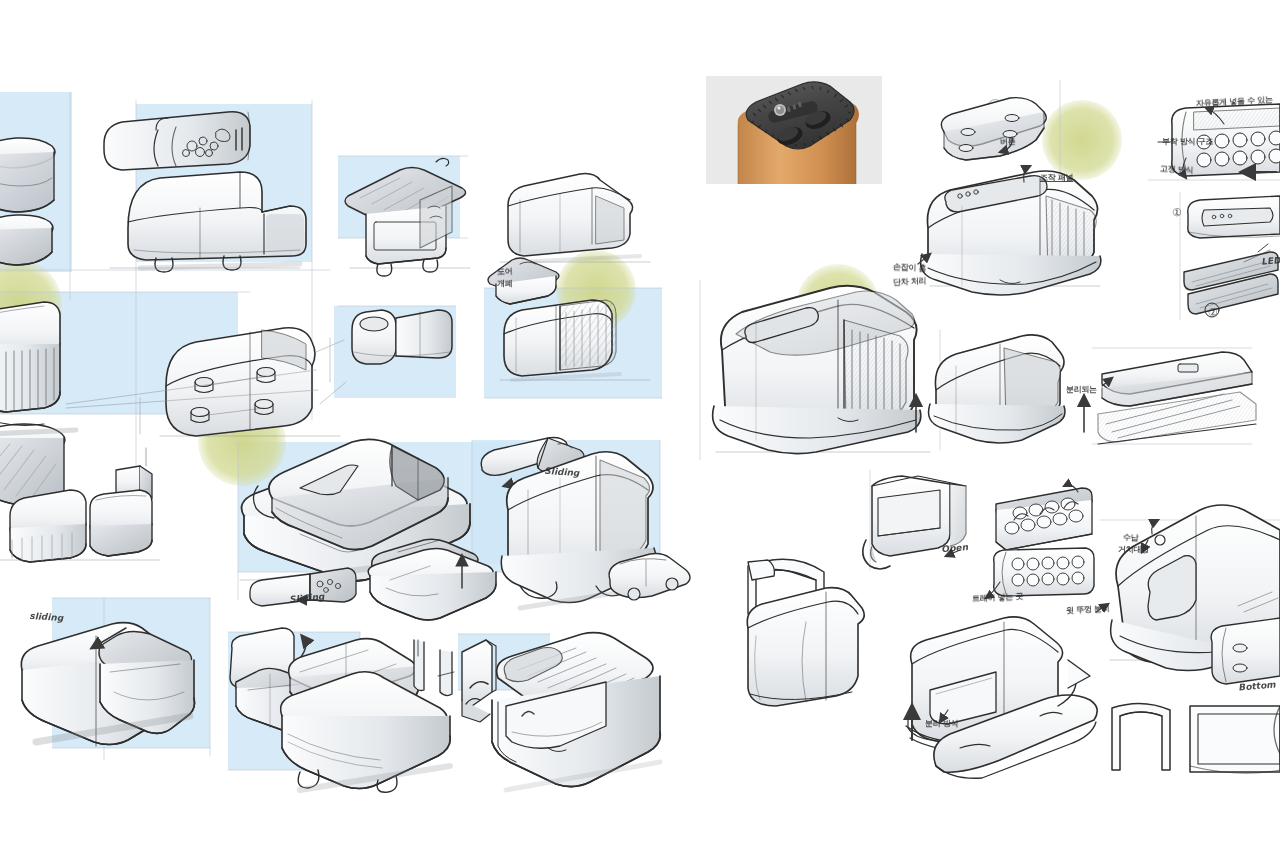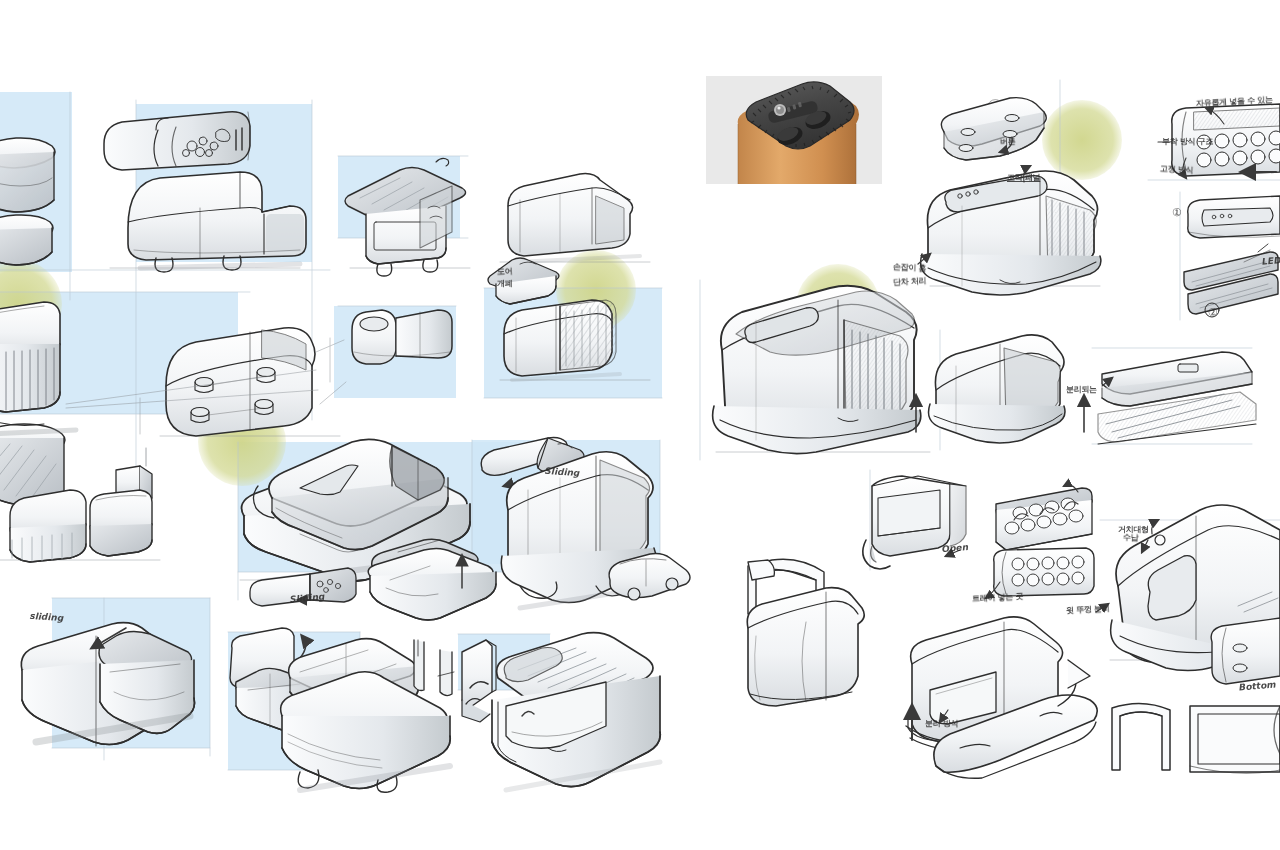--- a/index.html
+++ b/index.html
@@ -998,30 +998,30 @@
       </g>
 
     </g>
   </svg>
 
   <div id="annos">
       <div class="hand ko" style="left: 1196px; top: 96px; transform: rotate(-3deg);">자유롭게 넣을 수 있는</div>
       <div class="hand ko" style="left: 1134px; top: 136px; transform: rotate(0deg); margin-left: 28px;">부착 방식 구조</div>
       <div class="hand ko" style="left: 1160px; top: 164px; transform: rotate(3deg);">고정 방식</div>
       <div class="hand ko" style="left: 1000px; top: 136px; transform: rotate(-3deg);">버튼</div>
-      <div class="hand ko" style="left: 1007px; top: 172px; transform: rotate(0deg); text-decoration: underline;">조작 패널</div>
+      <div class="hand ko" style="left: 1040px; top: 172px; transform: rotate(0deg); text-decoration: underline;">조작 패널</div>
       <div class="hand ko" style="left: 893px; top: 262px; transform: rotate(3deg);">손잡이 홈</div>
       <div class="hand ko" style="left: 893px; top: 276px; transform: rotate(-3deg);">단차 처리</div>
       <div class="hand en" style="left: 1262px; top: 256px; transform: rotate(-5deg);">LED</div>
       <div class="hand numc" style="left: 1172px; top: 206px; transform: rotate(4deg);">①</div>
       <div class="hand numc" style="left: 1208px; top: 306px; transform: rotate(-5deg);">②</div>
       <div class="hand ko" style="left: 1066px; top: 376px; transform: rotate(0deg); margin-top: 8px;">분리되는</div>
       <div class="hand en" style="left: 942px; top: 543px; transform: rotate(-5deg);">Open</div>
       <div class="hand ko" style="left: 972px; top: 592px; transform: rotate(-3deg);">트레이 넣는 곳</div>
-      <div class="hand ko" style="left: 1118px; top: 524px; transform: rotate(0deg);">거치대형</div>
+      <div class="hand ko" style="left: 1118px; top: 544px; transform: rotate(0deg);">거치대형</div>
       <div class="hand ko" style="left: 1123px; top: 532px; transform: rotate(3deg);">수납</div>
       <div class="hand ko" style="left: 1066px; top: 604px; transform: rotate(-3deg);">윗 뚜껑 분리</div>
       <div class="hand ko" style="left: 925px; top: 718px; transform: rotate(0deg); text-align: right;">분리 방식</div>
       <div class="hand en" style="left: 1239px; top: 681px; transform: rotate(-5deg);">Bottom</div>
       <div class="hand en" style="left: 30px; top: 612px; transform: rotate(4deg);">sliding</div>
       <div class="hand en" style="left: 290px; top: 593px; transform: rotate(-5deg);">Sliding</div>
       <div class="hand en" style="left: 545px; top: 467px; transform: rotate(4deg);">Sliding</div>
       <div class="hand ko" style="left: 497px; top: 266px; transform: rotate(-3deg);">도어</div>
       <div class="hand ko" style="left: 497px; top: 278px; transform: rotate(0deg);">개폐</div>
     </div>

